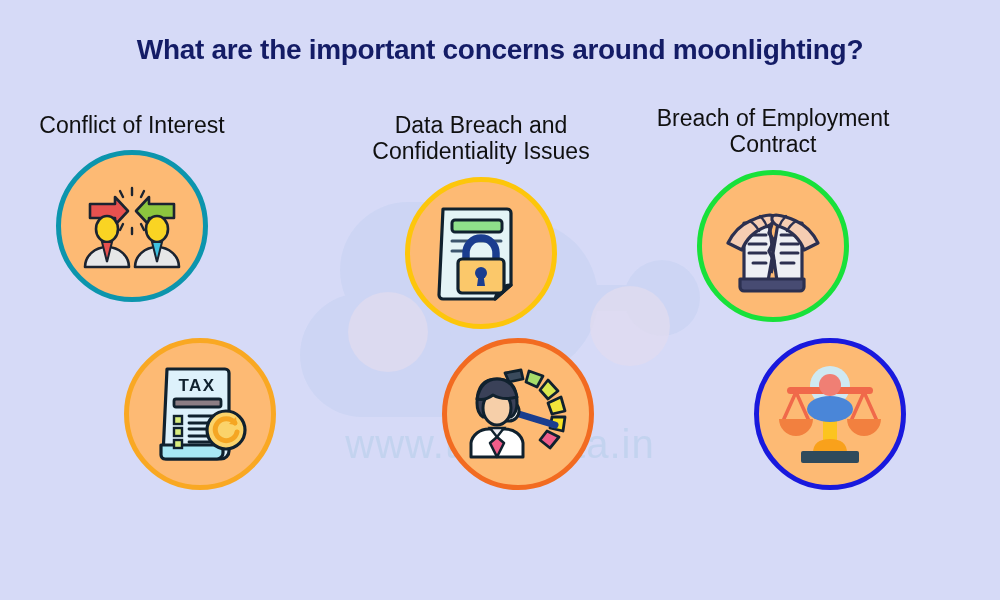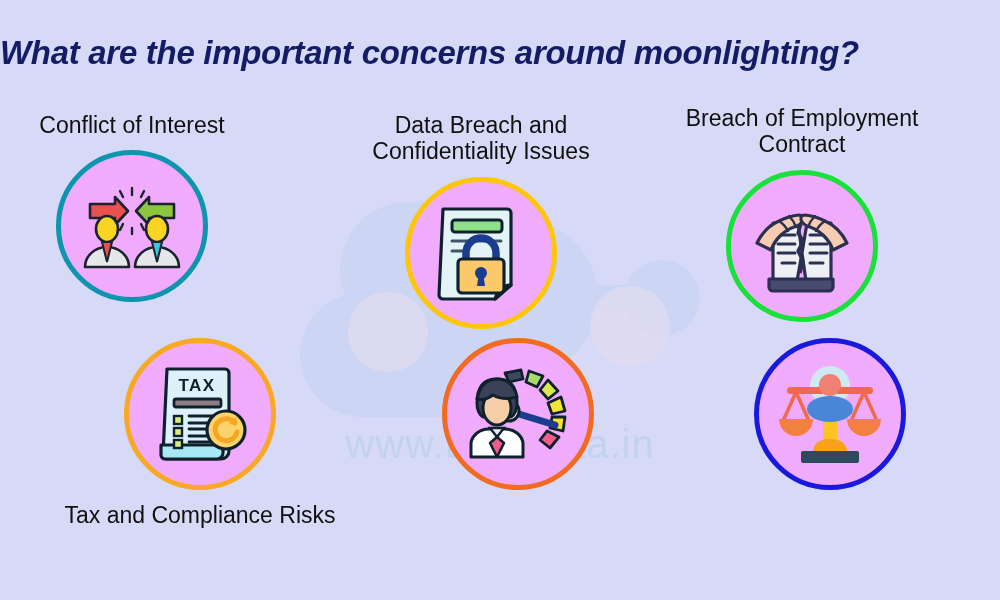--- a/index.html
+++ b/index.html
@@ -32,58 +32,58 @@
     letter-spacing:1px;
     color:#c3d3ef;
     font-family:"Liberation Sans", sans-serif;
     white-space:nowrap;
   }
 
   
   #title{
     position:absolute;
     top:34px;left:0;right:0;
-    font-size:33px;
+    text-align:center;
+    font-size:28px;
     font-weight:bold;
     color:#141c66;
     letter-spacing:-0.3px;
     z-index:3;
     font-family:"Liberation Sans", sans-serif;
-    font-style:italic;
   }
 
   
   .card{
     position:absolute;
     z-index:2;
     width:300px;
     text-align:center;
   }
   .card-label{
     font-size:23px;
     line-height:1.15;
     color:#101010;
     font-family:"Liberation Sans", sans-serif;
     white-space:pre-line;
   }
   .disc{
     width:152px;height:152px;
     margin:0 auto;
     border-radius:50%;
-    background:#f0abfc;
+    background:#fdba74;
     box-sizing:border-box;
     display:flex;align-items:center;justify-content:center;
     position:relative;
   }
   .disc svg{display:block;}
 
   
   #card-conflict      { left:-18px; top:112px; }
   #card-privacy       { left:331px; top:112px; }
-  #card-breach        { left:652px; top:105px; }
+  #card-breach        { left:623px; top:105px; }
   #card-tax           { left:50px;  top:338px; }
   #card-impact        { left:368px; top:338px; }
   #card-ethical       { left:680px; top:338px; }
 
   .card.top .card-label{ margin-bottom:12px; }
   .card.bottom .card-label{ margin-top:12px; }
 </style>
 </head>
 <body>
 
@@ -225,21 +225,20 @@
         <line x1="42" y1="68" x2="72" y2="68"></line>
           <line x1="42" y1="75" x2="66" y2="75"></line>
         <line x1="42" y1="81" x2="72" y2="81"></line>
       </g>
 
       <circle cx="79" cy="69" r="19" fill="#fbd36a" stroke="#10212e" stroke-width="3.2"></circle>
       <path d="M88 62 a11 11 0 1 0 2 9" fill="none" stroke="#f5a623" stroke-width="5" stroke-linecap="round"></path>
       <path d="M89 56 l1 8 l-8 -1 z" fill="#f5a623"></path>
     </svg>
   </div>
-  <div class="card-label">Tax and Compliance Risks</div>
 </div>
 
 <div class="card bottom" id="card-impact">
   <div class="disc" style="border:5px solid #f26b21;">
     <svg width="110" height="110" viewBox="0 0 110 110">
 
       <g stroke="#10212e" stroke-width="2.8" stroke-linejoin="round">
         <path d="M42 14 l16 -3 l2 9 l-14 3 z" fill="#3a4a5c"></path>
         <path d="M66 12 l14 5 l-6 11 l-11 -5 z" fill="#a6dd6a"></path>
         <path d="M85 21 l10 11 l-10 8 l-8 -9 z" fill="#d9e84e"></path>

